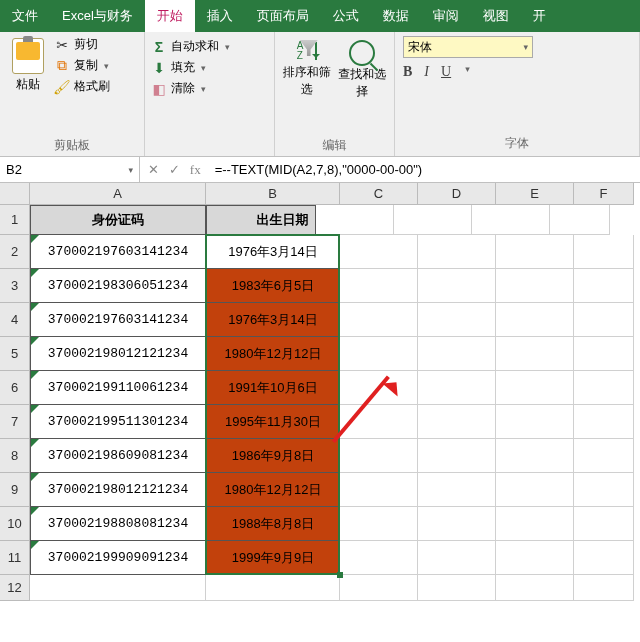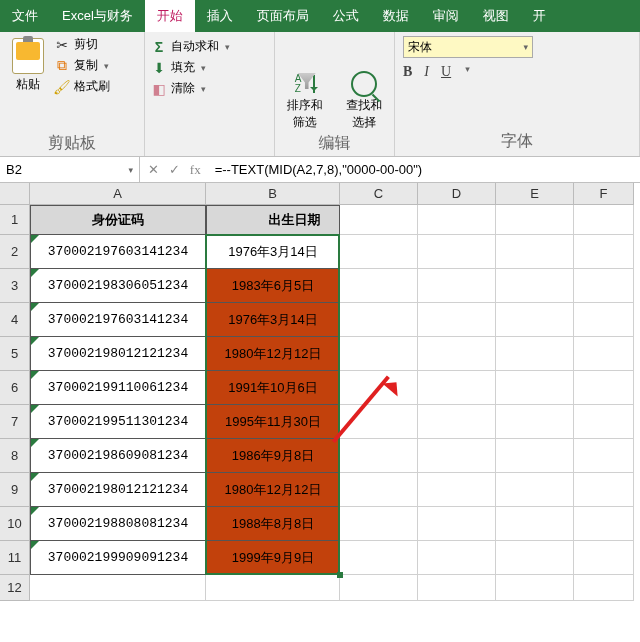--- a/index.html
+++ b/index.html
@@ -6,21 +6,21 @@
 body { background: #fff; width: 640px; height: 642px; overflow: hidden; position: relative; }
 
 
 .menubar { background: #2a7a3f; height: 32px; display: flex; align-items: stretch; color: #fff; font-size: 13px; }
 .menubar .tab { padding: 0 12px; display: flex; align-items: center; cursor: pointer; }
 .menubar .tab.active { background: #fff; color: #be185d; }
 
 
 .ribbon { background: #f0f0f0; height: 125px; display: flex; border-bottom: 1px solid #c0c0c0; font-size: 12px; position: relative; }
 .group { border-right: 1px solid #d0d0d0; padding: 4px 6px 2px 6px; display: flex; flex-direction: column; justify-content: space-between; height: 100%; }
-.group-label { text-align: center; color: #666; font-size: 16px; margin-top: 2px; }
+.group-label { text-align: center; color: #666; font-size: 12px; margin-top: 2px; }
 
 
 .clipboard { width: 145px; }
 .clip-row { display: flex; }
 .paste-btn { width: 44px; text-align: center; }
 .paste-icon { width: 32px; height: 36px; background: #fff; border: 1px solid #b0a060; border-radius: 3px; margin: 2px auto; position: relative; }
 .paste-icon::before { content: ""; position: absolute; top: 3px; left: 3px; width: 24px; height: 18px; background: #f8b830; border-radius: 2px; }
 .paste-icon::after { content: ""; position: absolute; top: -3px; left: 10px; width: 10px; height: 6px; background: #888; border-radius: 2px 2px 0 0; }
 .paste-lbl { font-size: 12px; }
 .clip-side { margin-left: 4px; display: flex; flex-direction: column; gap: 4px; }
@@ -34,21 +34,21 @@
 .edit-grp { width: 130px; }
 .edit-col { display: flex; flex-direction: column; gap: 4px; margin-top: 2px; }
 .edit-item { display: flex; align-items: center; gap: 4px; cursor: pointer; font-size: 12px; }
 .sigma { color: #2a7a3f; font-weight: bold; }
 .fill-ico { color: #2a7a3f; }
 .eraser-ico { color: #d08090; }
 .dd { color: #666; font-size: 9px; margin-left: 2px; }
 
 
 .sf-grp { width: 120px; display: flex; flex-direction: column; }
-.sf-row { display: flex; gap: 12px; flex: 1; align-items: flex-end; padding-top: 4px; }
+.sf-row { display: flex; gap: 4px; flex: 1; align-items: flex-start; padding-top: 4px; }
 .sf-btn { text-align: center; cursor: pointer; font-size: 12px; width: 55px; }
 .az-ico { width: 24px; height: 24px; margin: 0 auto; position: relative; }
 .az-ico::before { content: "A"; position: absolute; left: 2px; top: 0; font-size: 10px; color: #2a7a3f; }
 .az-ico::after { content: "Z"; position: absolute; left: 2px; top: 10px; font-size: 10px; color: #2a7a3f; }
 .az-arrow { position: absolute; right: 2px; top: 2px; width: 2px; height: 18px; background: #2a7a3f; }
 .az-arrow::after { content: ""; position: absolute; bottom: -2px; left: -3px; border: 4px solid transparent; border-top-color: #2a7a3f; }
 .funnel { width: 18px; height: 16px; background: linear-gradient(#ccc,#999); clip-path: polygon(0 0,100% 0,60% 60%,60% 100%,40% 100%,40% 60%); margin-left: 4px; display: inline-block; vertical-align: top; }
 .mag-ico { width: 26px; height: 26px; border: 2px solid #2a7a3f; border-radius: 50%; margin: 0 auto; position: relative; }
 .mag-ico::after { content: ""; position: absolute; width: 10px; height: 2px; background: #2a7a3f; bottom: -4px; right: -6px; transform: rotate(45deg); }
 
@@ -223,21 +223,21 @@
       <div class="rowhead" style="height: 34px; line-height: 34px;">7</div>
       <div class="rowhead" style="height: 34px; line-height: 34px;">8</div>
       <div class="rowhead" style="height: 34px; line-height: 34px;">9</div>
       <div class="rowhead" style="height: 34px; line-height: 34px;">10</div>
       <div class="rowhead" style="height: 34px; line-height: 34px;">11</div>
       <div class="rowhead" style="height: 26px; line-height: 26px;">12</div>
     </div>
   <div class="cells" id="cells">
       <div class="row">
         <div class="cell hdr" style="width: 176px; height: 30px;">身份证码</div>
-        <div class="cell hdr" style="width: 134px; height: 30px; padding-left: 43px;">出生日期</div>
+        <div class="cell hdr" style="width: 110px; height: 30px; padding-left: 43px;">出生日期</div>
         <div class="cell" style="width: 78px; height: 30px;"></div>
         <div class="cell" style="width: 78px; height: 30px;"></div>
         <div class="cell" style="width: 78px; height: 30px;"></div>
         <div class="cell" style="width: 60px; height: 30px;"></div>
       </div>
       <div class="row">
         <div class="cell datA" style="width: 176px; height: 34px;">370002197603141234</div>
         <div class="cell datB" style="width: 134px; height: 34px;">1976年3月14日</div>
         <div class="cell" style="width: 78px; height: 34px;"></div>
         <div class="cell" style="width: 78px; height: 34px;"></div>

